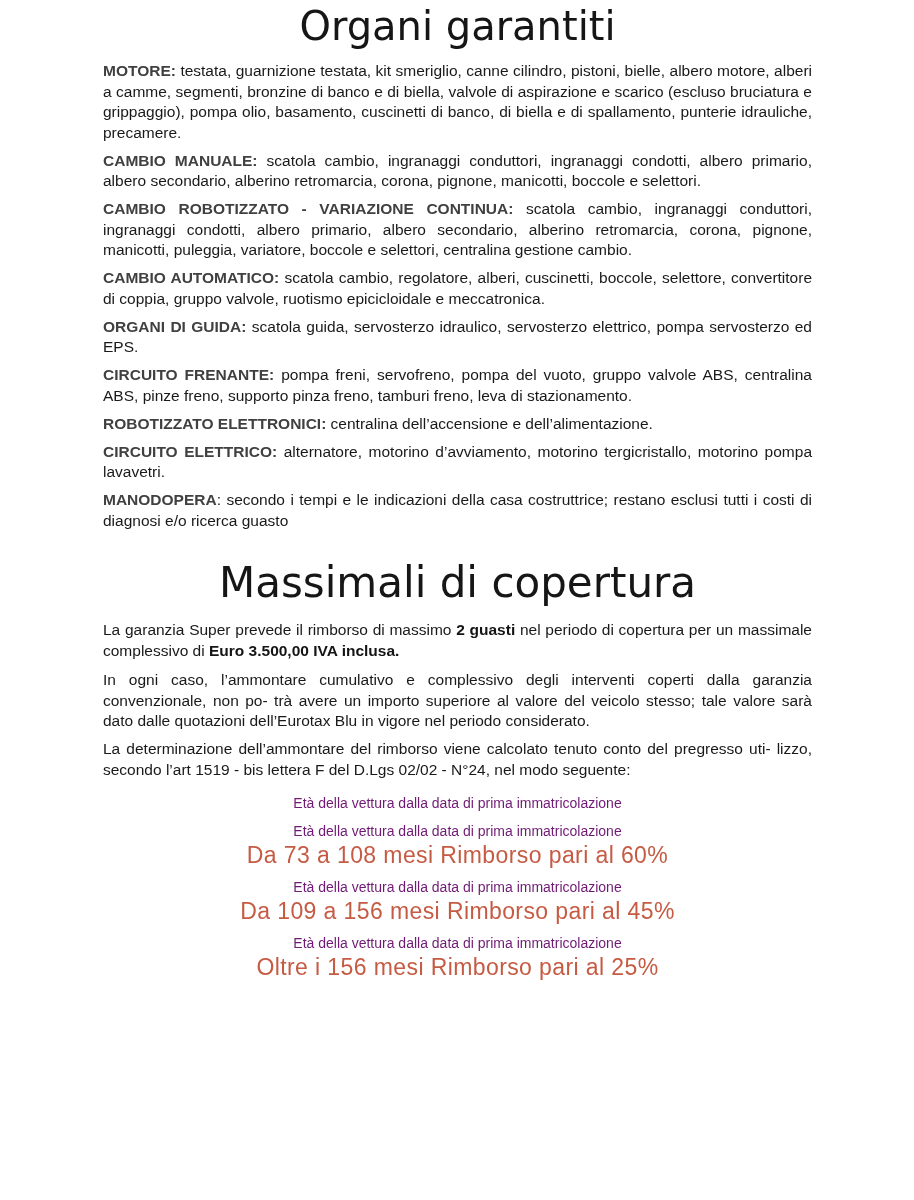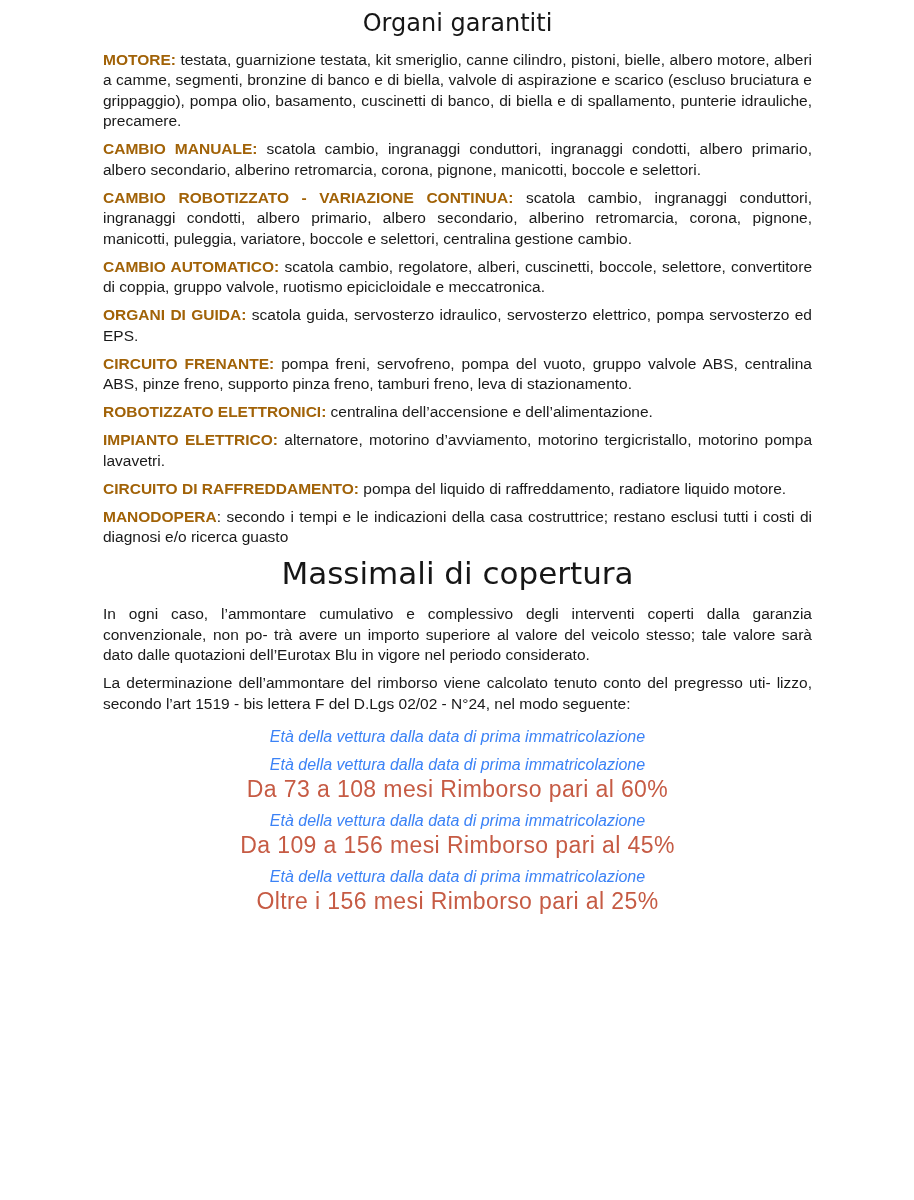--- a/index.html
+++ b/index.html
@@ -7,54 +7,53 @@
     width: 914px; height: 1200px;
     font-family: "Liberation Sans", "DejaVu Sans", sans-serif;
     color: #191919;
     overflow: hidden;
   }
   .page { padding: 2px 102px 0 103px; }
 
   .doc-title {
     font-family: "DejaVu Sans", "Liberation Sans", sans-serif;
     font-weight: 400;
-    font-size: 24px;
+    font-size: 40px;
     line-height: 1.15;
     text-align: center;
     color: #161616;
-    margin: 8px 0 12px 0;
+    margin: 1px 0 12px 0;
   }
   .doc-title.second {
-    font-size: 31px;
-    margin: 8px 0 13px 0;
+    font-size: 42px;
+    margin: 28px 0 13px 0;
   }
 
   p.section, p.para {
     font-size: 15.5px;
     line-height: 20.5px;
     text-align: justify;
     margin: 0 0 7.5px 0;
     color: #191919;
   }
   .section .lbl {
-    color: #a16207;
+    color: #404040;
     font-weight: bold;
   }
   p.para strong { font-weight: bold; color: #141414; }
   p.para.p1 { margin-bottom: 9px; }
   p.para.p2 { }
   p.para.p3 { margin-bottom: 14px; }
 
   .rimborso { text-align: center; margin-top: 8px; }
   .pair .intro {
-    font-size: 16px;
+    font-size: 14px;
     line-height: 18px;
     margin: 10px 0 3px 0;
-    color: #3b82f6;
-    font-style: italic;
+    color: #701a75;
   }
   .pair .value {
     font-size: 23px;
     line-height: 25px;
     color: #c65b44;
     letter-spacing: 0.4px;
   }
 </style>
 </head>
 <body>
@@ -73,28 +72,28 @@
 
   <p class="section"><span class="lbl">ORGANI DI GUIDA:</span><span class="txt"> scatola guida, servosterzo idraulico,  servosterzo elettrico, pompa servosterzo ed EPS.</span></p>
 
   <p class="section"><span class="lbl">CIRCUITO FRENANTE:</span><span class="txt"> pompa freni, servofreno, pompa del vuoto, gruppo valvole ABS, centralina ABS, pinze freno, supporto pinza freno, tamburi freno, leva di stazionamento.</span></p>
 
   <p class="section"><span class="lbl">ROBOTIZZATO ELETTRONICI:</span><span class="txt"> centralina dell’accensione e dell’alimentazione.</span></p>
 
 
 
 
-  <p class="section"><span class="lbl">IMPIANTO ELETTRICO:</span><span class="txt"> alternatore, motorino d’avviamento, motorino tergicristallo, motorino pompa lavavetri.</span></p>
+  <p class="section"><span class="lbl">CIRCUITO ELETTRICO:</span><span class="txt"> alternatore, motorino d’avviamento, motorino tergicristallo, motorino pompa lavavetri.</span></p>
 
-  <p class="section"><span class="lbl">CIRCUITO DI RAFFREDDAMENTO:</span><span class="txt"> pompa del liquido di raffreddamento, radiatore liquido motore.</span></p>
 
   <p class="section"><span class="lbl">MANODOPERA</span><span class="txt">: secondo i tempi e le indicazioni della casa costruttrice; restano esclusi tutti i costi di diagnosi e/o ricerca guasto</span></p>
 
   <h1 class="doc-title second">Massimali di copertura</h1>
 
+  <p class="para p1"><span>La garanzia Super prevede il rimborso di massimo </span><strong>2 guasti</strong><span> nel periodo di copertura per un massimale complessivo  di </span><strong>Euro 3.500,00 IVA inclusa.</strong></p>
 
   <p class="para p2">In ogni caso, l’ammontare cumulativo e complessivo degli interventi coperti dalla garanzia convenzionale, non po-  trà avere un importo superiore al valore del veicolo stesso; tale valore sarà dato dalle quotazioni dell’Eurotax Blu in vigore nel periodo considerato.</p>
 
   <p class="para p3">La determinazione dell’ammontare del rimborso viene calcolato tenuto conto del pregresso uti- lizzo, secondo l’art 1519 - bis lettera F del D.Lgs 02/02 - N°24, nel modo seguente:</p>
 
   <div class="rimborso">
 
     <div class="pair">
       <div class="intro">Età della vettura dalla data di prima immatricolazione</div>
     </div>

